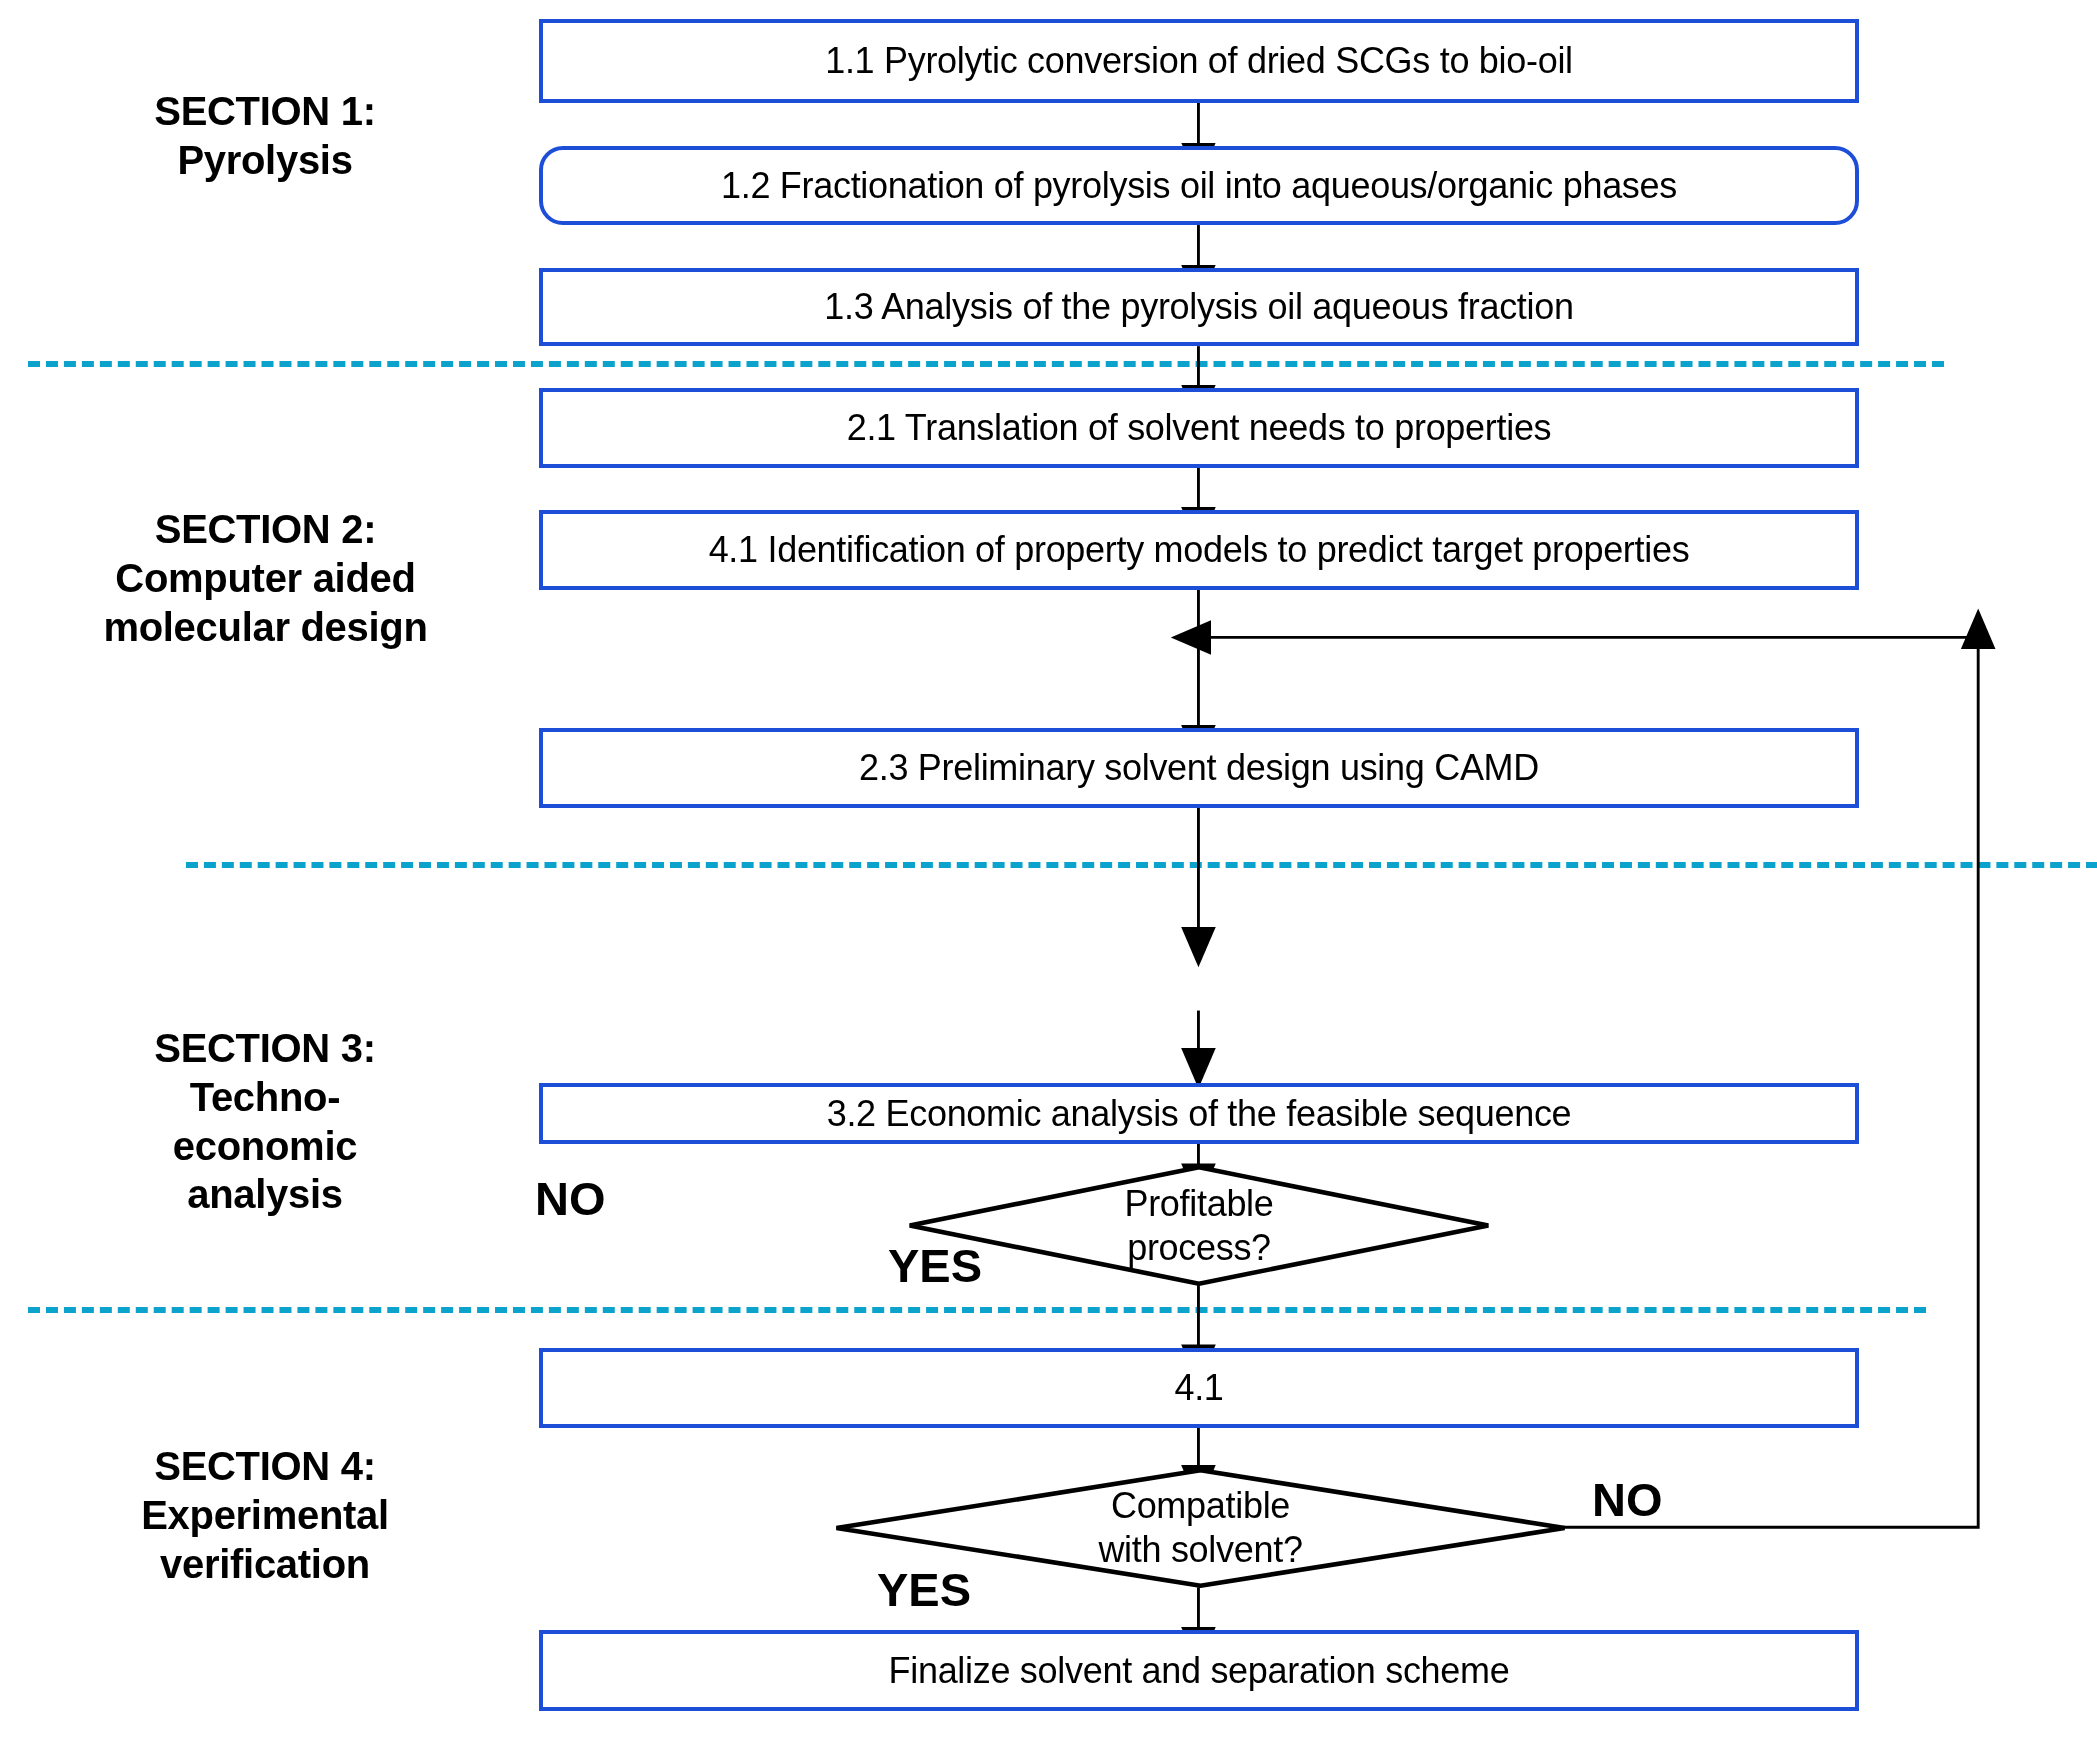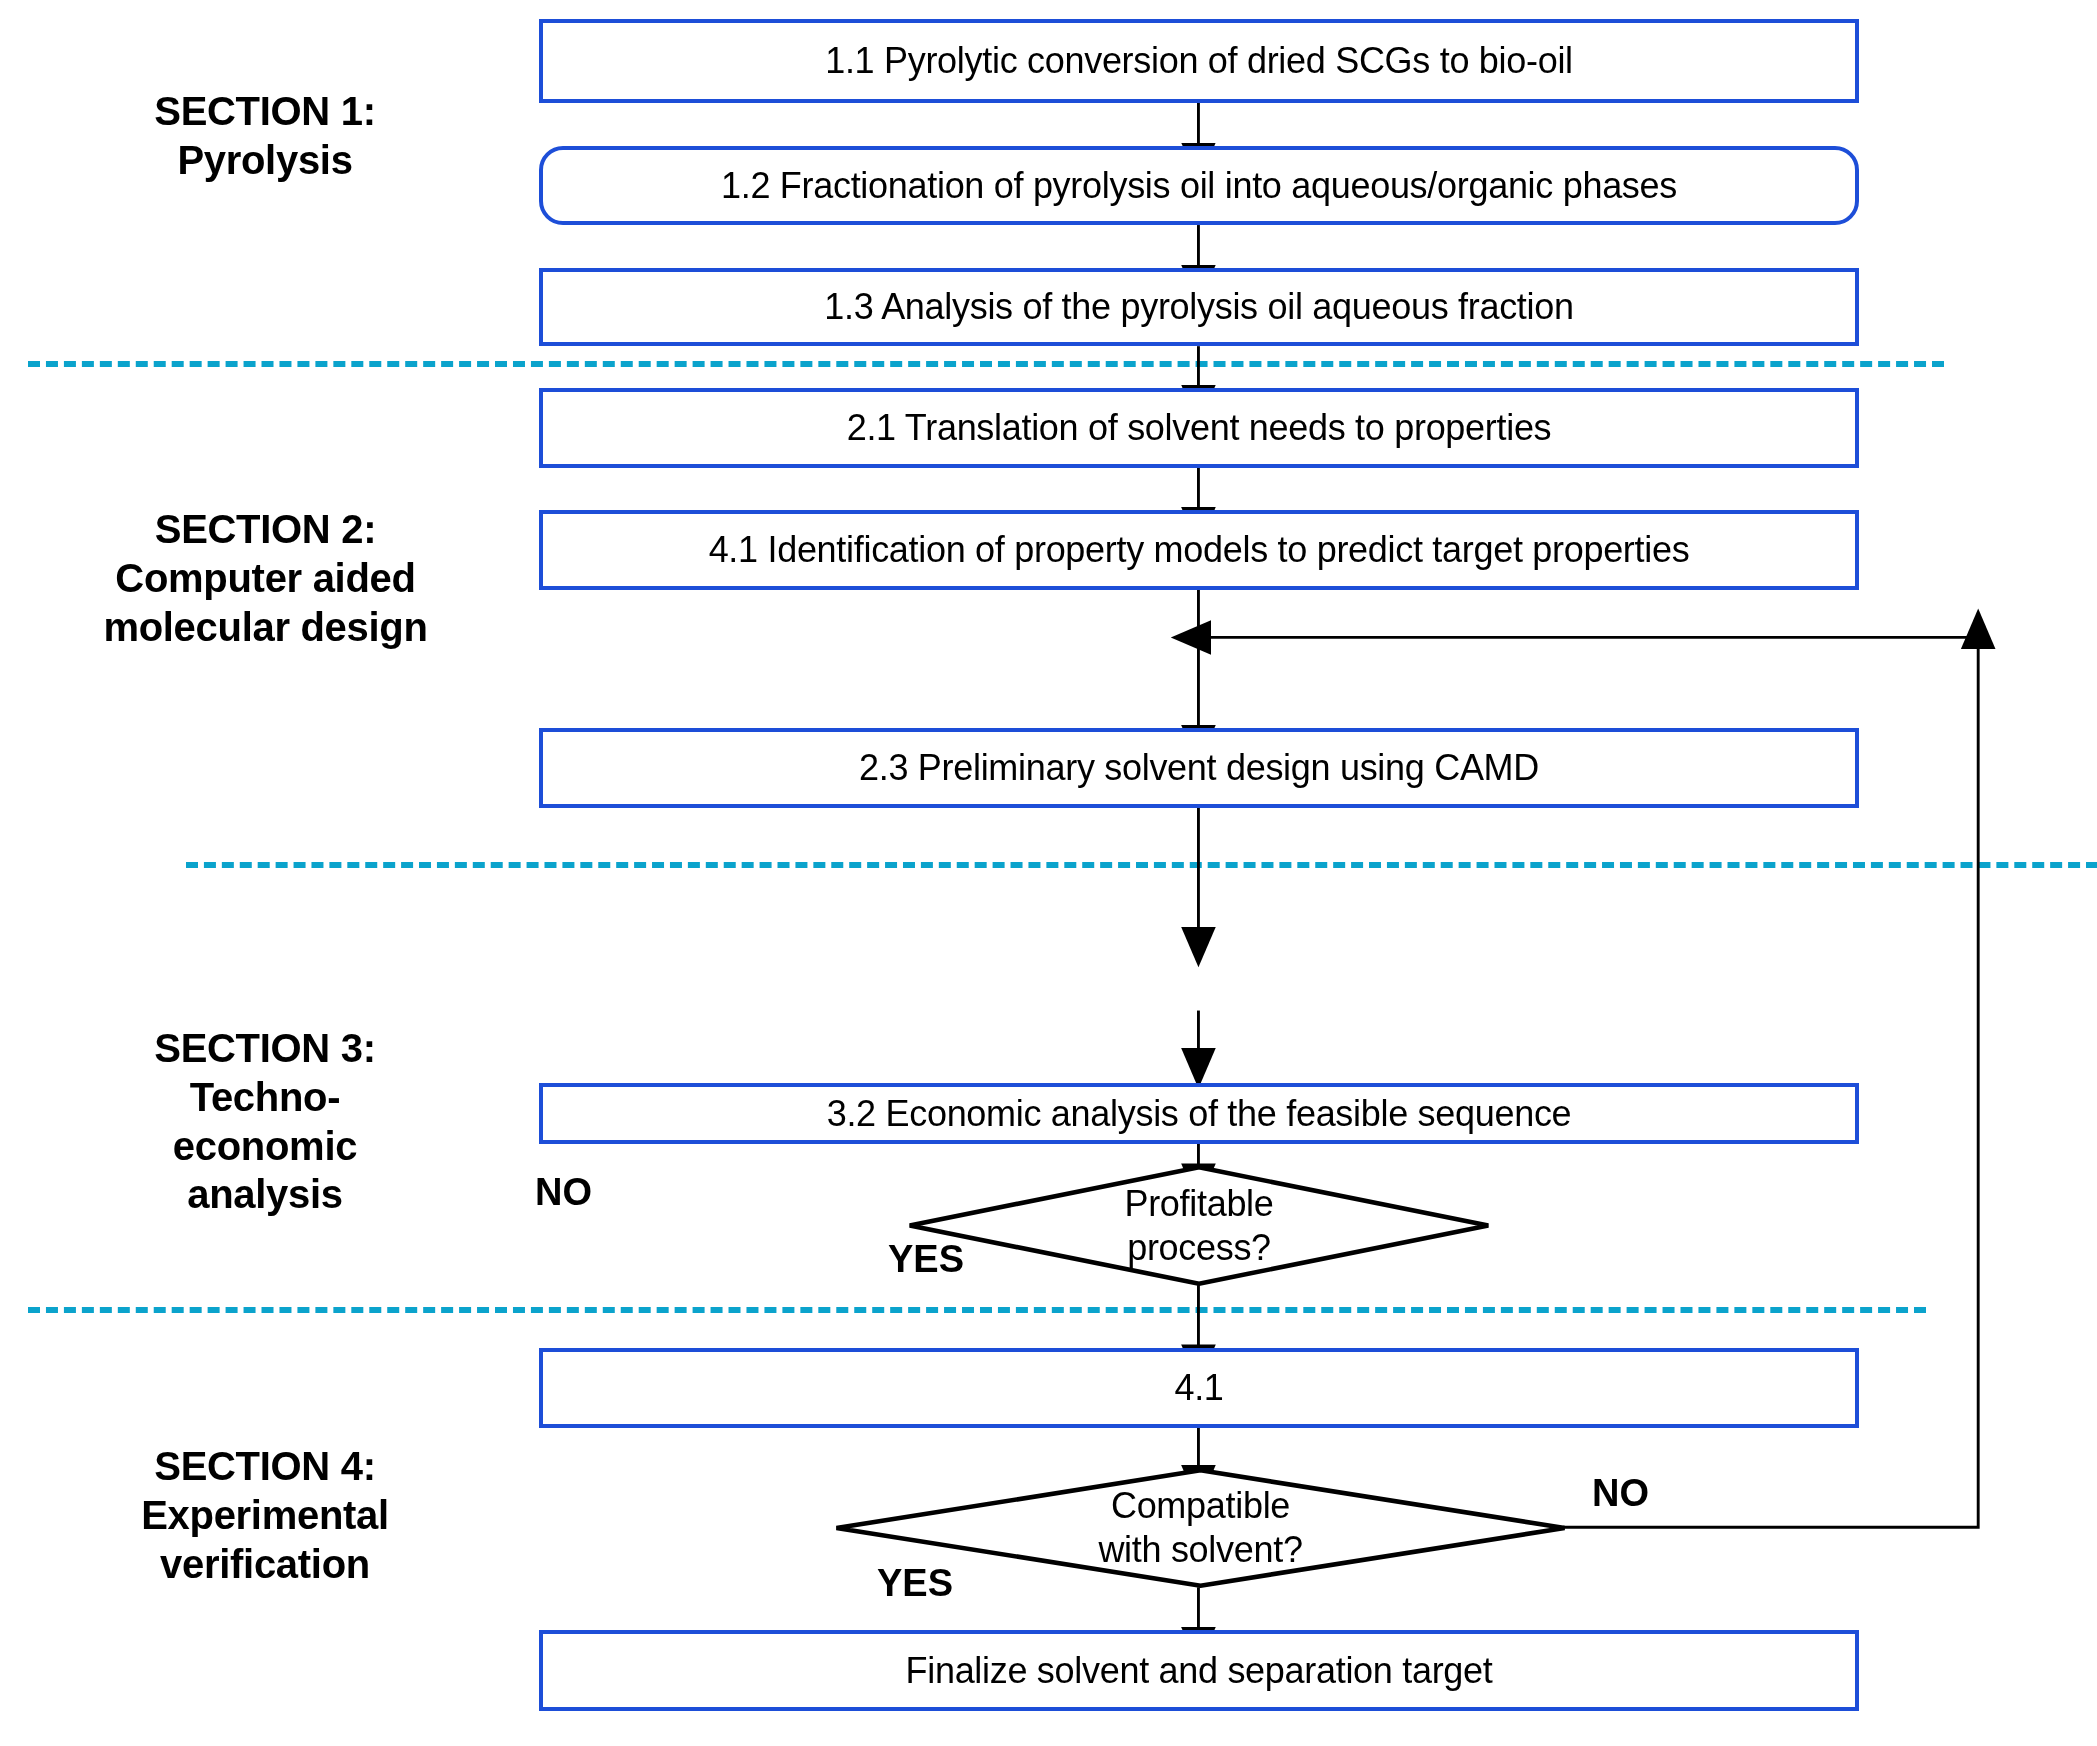--- a/index.html
+++ b/index.html
@@ -56,21 +56,21 @@
     font-size:36px;
     line-height:1.22;
     letter-spacing:-0.3px;
     pointer-events:none;
   }
 
   
   .branch{
     position:absolute;
     font-weight:bold;
-    font-size:38px;
+    font-size:47px;
     letter-spacing:0px;
     z-index:6;
   }
 
   
   .wires{position:absolute;left:0;top:0;width:2097px;height:1746px;z-index:3;}
 </style>
 </head>
 <body>
 
@@ -154,16 +154,16 @@
   <div class="diamond" style="left:834px;top:1468px;width:733px;height:120px;">
     <svg width="733" height="120" viewBox="0 0 1270 208">
       <polygon points="635,4 1266,104 635,204 4,104" fill="#ffffff" stroke="#000000" stroke-width="8"></polygon>
     </svg>
     <div class="dlabel">Compatible<br>with solvent?</div>
   </div>
 
   <div class="branch" style="left:1592px;top:1472px;">NO</div>
   <div class="branch" style="left:877px;top:1562px;">YES</div>
 
-  <div class="box" style="left:539px;top:1630px;width:1320px;height:81px;">Finalize solvent and separation target</div>
+  <div class="box" style="left:539px;top:1630px;width:1320px;height:81px;">Finalize solvent and separation scheme</div>
 
 </div>
 
 
 </body></html>

